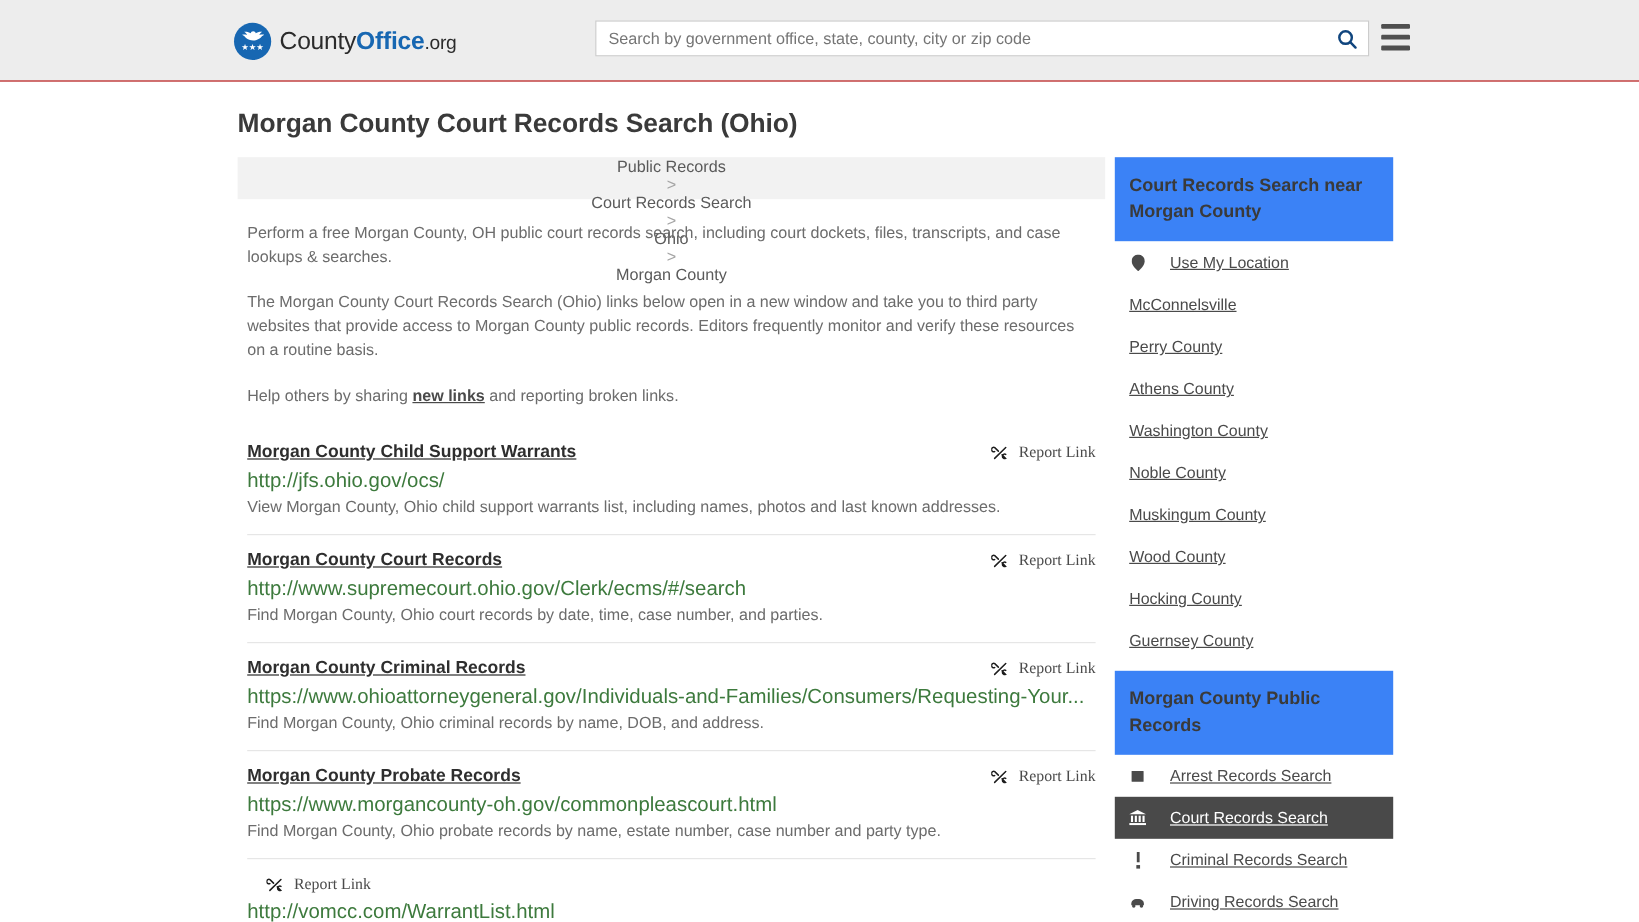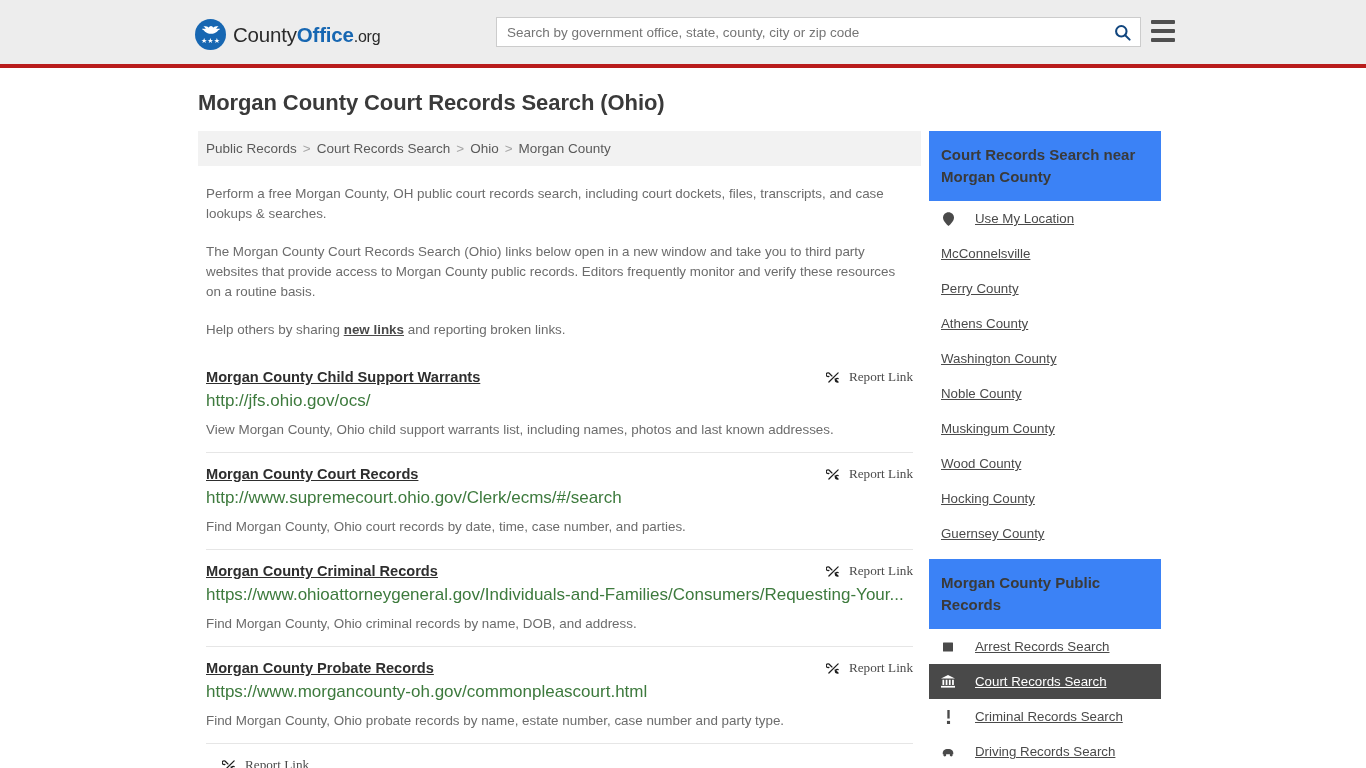--- a/index.html
+++ b/index.html
@@ -9,21 +9,21 @@
     background: #ffffff;
     font-family: "Liberation Sans", sans-serif;
     -webkit-font-smoothing: antialiased;
   }
 
   
   .site-header {
     position: relative;
     height: 68px;
     background: #ededed;
-    border-bottom: 4px solid #b91c1c;
+    border-bottom: 1px solid #b91c1c;
     display: flex;
     align-items: center;
   }
   .logo-wrap {
     position: absolute;
     left: 195px; top: 19px;
     display: flex; align-items: center;
     gap: 7px;
     cursor: pointer;
   }
@@ -115,20 +115,21 @@
   .main-col { width: 723px; flex: none; }
   .side-col { width: 232px; flex: none; margin-left: 8px; }
 
   
   .breadcrumb {
     background: #f2f2f2;
     height: 35px;
     display: flex; align-items: center;
     padding: 0 8px;
     font-size: 13.5px;
+    flex-direction: column;
   }
   .breadcrumb a {
     color: #5a5a5a;
     text-decoration: none;
     cursor: pointer;
   }
   .breadcrumb .sep { color: #a5a5a5; margin: 0 6px; }
   .breadcrumb .current { color: #5a5a5a; }
 
   
@@ -179,21 +180,21 @@
   .result-url {
     font-size: 17px;
     color: #3d7a3d;
     margin-top: 7px;
     line-height: 16px;
     word-break: break-all;
   }
   .result-desc {
     font-size: 13.4px;
     color: #6c6c6c;
-    margin-top: 9px;
+    margin-top: 2px;
     line-height: 23px;
   }
 
   
   .side-box { margin-bottom: 8px; }
   .side-head {
     background: #3b82f6;
     padding: 13px 12px;
     font-size: 15px;
     font-weight: bold;

